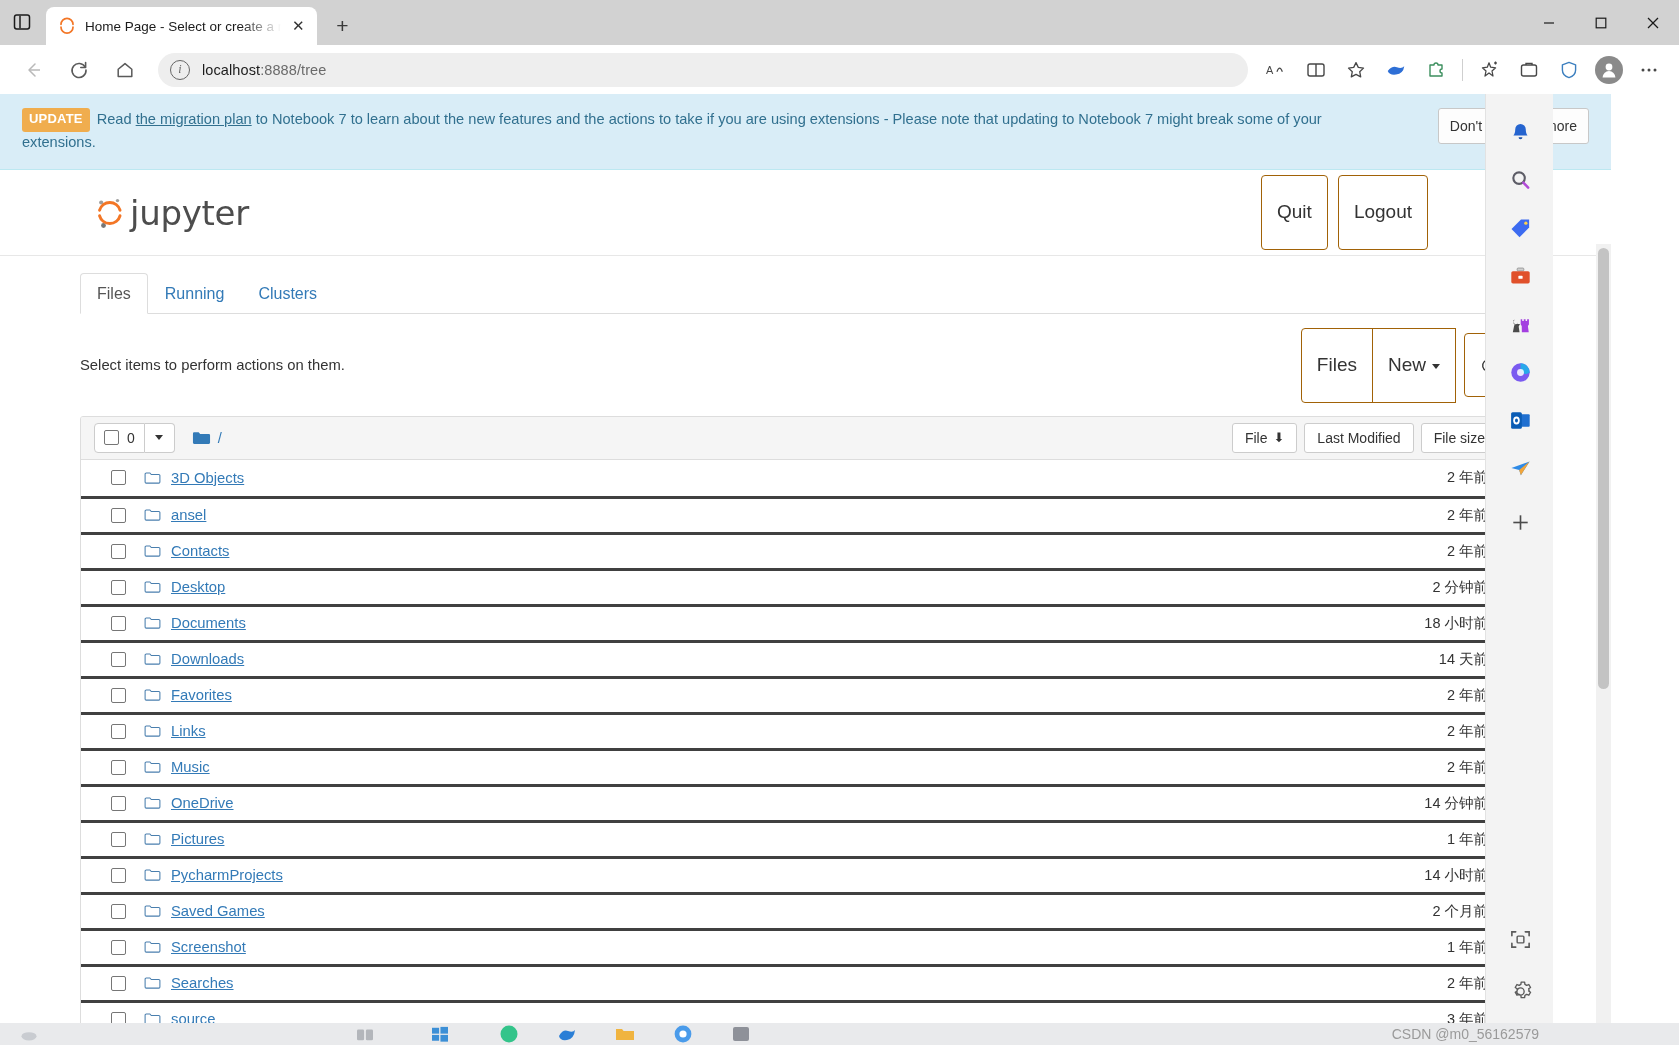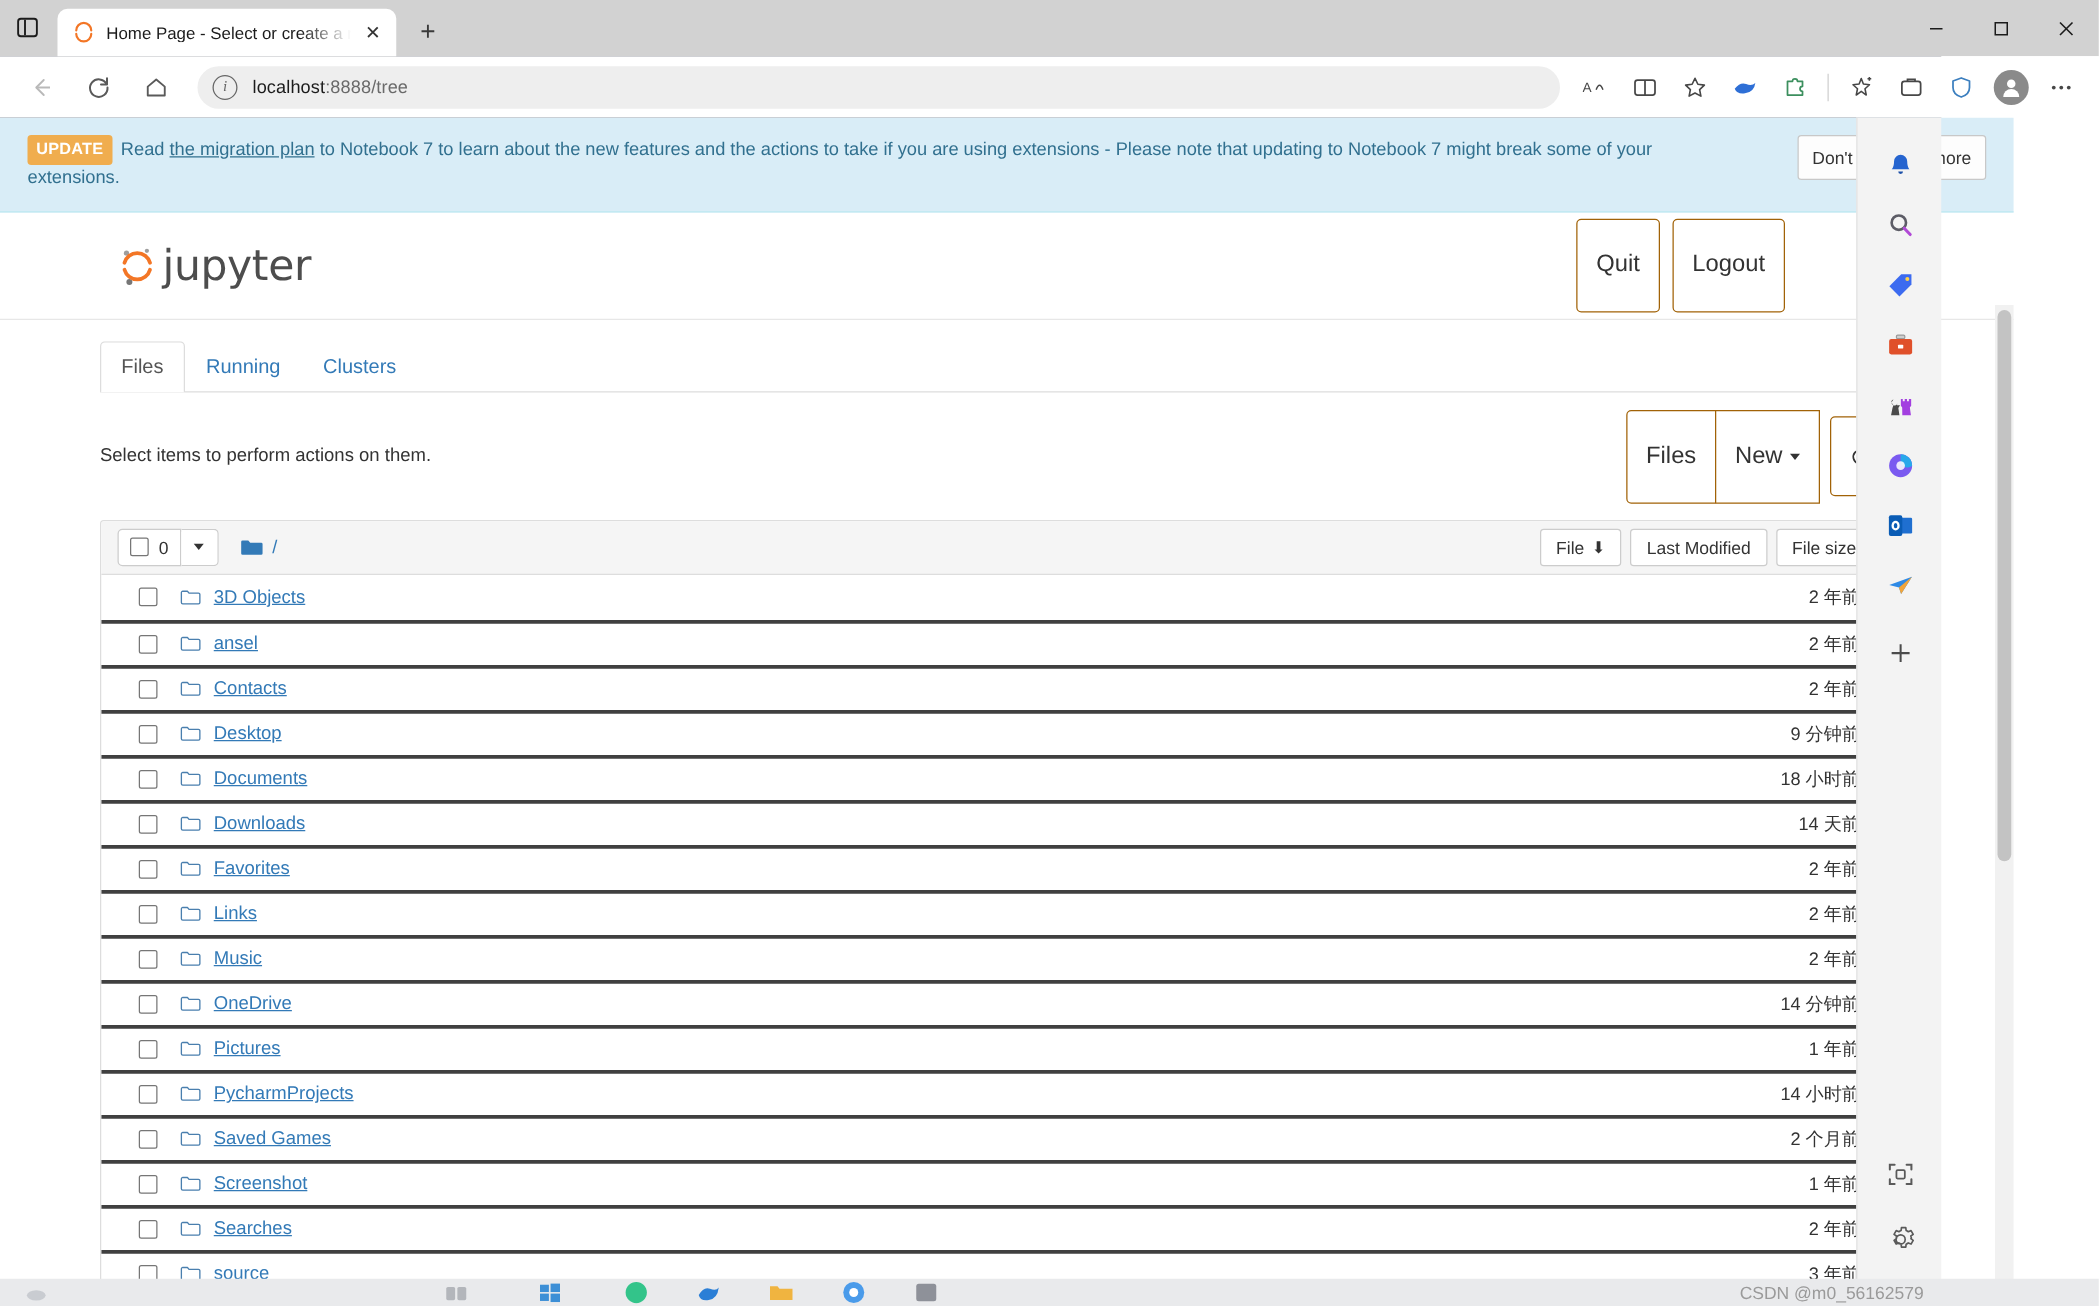--- a/index.html
+++ b/index.html
@@ -511,21 +511,21 @@
                 <span class="fl-time">2 年前</span>
               </div>
               <div class="fl-row">
                 <span class="cbox"></span>
                 <span class="fl-icon">
                   <svg width="17" height="14" viewBox="0 0 20 16">
                     <path d="M1.3 3.4 a1.3 1.3 0 0 1 1.3-1.3 H7 l1.5 1.8 H17.4 a1.3 1.3 0 0 1 1.3 1.3 V12.7 a1.3 1.3 0 0 1-1.3 1.3 H2.6 A1.3 1.3 0 0 1 1.3 12.7 Z" fill="none" stroke="#4a7fae" stroke-width="1.25" stroke-linejoin="round"></path>
                   </svg>
                 </span>
                 <a class="fl-name" href="#">Desktop</a>
-                <span class="fl-time">9 分钟前</span>
+                <span class="fl-time">2 分钟前</span>
               </div>
               <div class="fl-row">
                 <span class="cbox"></span>
                 <span class="fl-icon">
                   <svg width="17" height="14" viewBox="0 0 20 16">
                     <path d="M1.3 3.4 a1.3 1.3 0 0 1 1.3-1.3 H7 l1.5 1.8 H17.4 a1.3 1.3 0 0 1 1.3 1.3 V12.7 a1.3 1.3 0 0 1-1.3 1.3 H2.6 A1.3 1.3 0 0 1 1.3 12.7 Z" fill="none" stroke="#4a7fae" stroke-width="1.25" stroke-linejoin="round"></path>
                   </svg>
                 </span>
                 <a class="fl-name" href="#">Documents</a>
                 <span class="fl-time">18 小时前</span>

